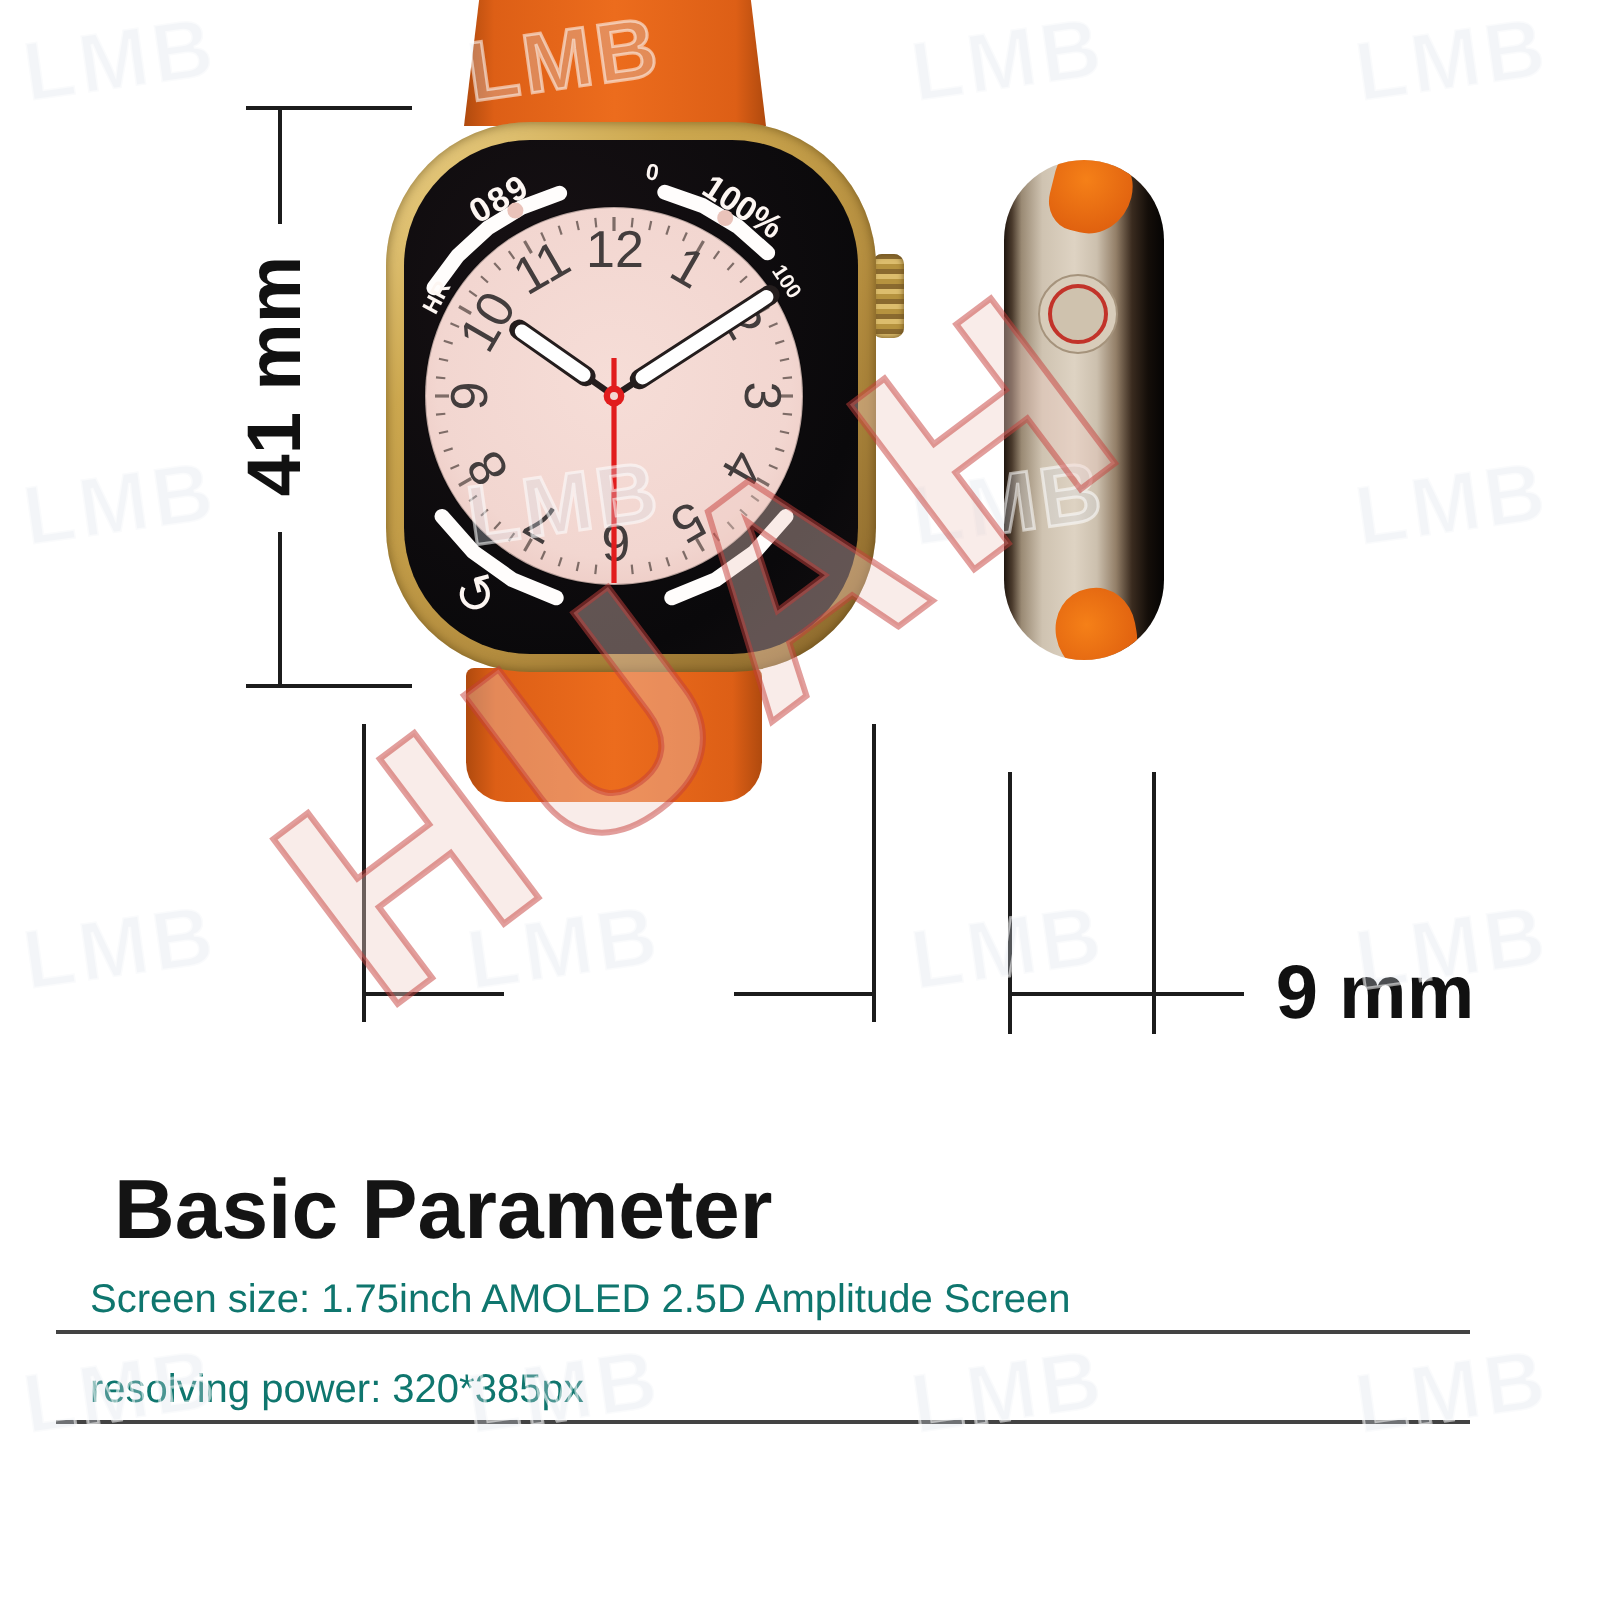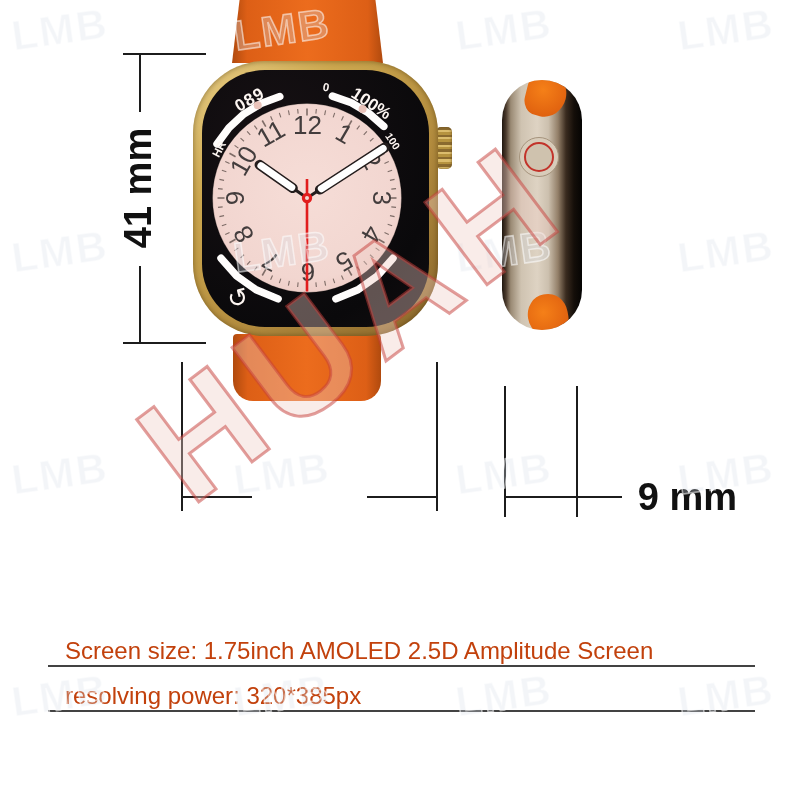--- a/index.html
+++ b/index.html
@@ -49,22 +49,22 @@
   .stub-top{left:24px;top:-7px;border-radius:45% 55% 60% 40%;transform:rotate(14deg);}
   .stub-bottom{left:26px;top:214px;border-radius:50% 50% 45% 55%;transform:rotate(-10deg);}
   .side-crown{position:absolute;left:17px;top:57px;width:40px;height:40px;border-radius:50%;
     background:#d8ccba;border:1px solid #a5937c;}
   .side-crown-ring{position:absolute;left:4px;top:4px;width:30px;height:30px;border-radius:50%;
     border:2.5px solid #c2332a;background:#cfc2ae;}
 
   
   .spec-title{position:absolute;left:57px;top:581px;font-size:42px;font-weight:700;
               color:#141414;letter-spacing:0;}
-  .spec-row{position:absolute;left:48px;width:707px;height:33px;border-bottom:2px solid #434343;
-            font-size:24px;color:#c2410c;line-height:33px;padding-left:17px;}
+  .spec-row{position:absolute;left:28px;width:707px;height:33px;border-bottom:2px solid #434343;
+            font-size:20px;color:#0f766e;line-height:33px;padding-left:17px;}
   .spec-row.last{border-bottom:none;}
 
   
   #ghost-layer{position:absolute;inset:0;pointer-events:none;z-index:40;}
   .ghost{position:absolute;font-size:42px;font-weight:900;letter-spacing:2px;
     color:rgba(214,222,232,0.30);-webkit-text-stroke:1.5px rgba(255,255,255,0.55);
     transform:translate(-50%,-50%) rotate(-8deg);white-space:nowrap;}
   .wm-red{position:absolute;left:352px;top:322px;z-index:41;pointer-events:none;
     transform:translate(-50%,-50%) rotate(-37deg);
     font-size:150px;font-weight:800;letter-spacing:0.08em;white-space:nowrap;
@@ -219,20 +219,21 @@
   <span class="complication c-timer" style="left:238px;top:298px;transform:translate(-50%,-50%) rotate(-15deg)">↺</span>
 
   <div class="side-body">
     <div class="side-stub stub-top"></div>
     <div class="side-stub stub-bottom"></div>
     <div class="side-crown">
       <div class="side-crown-ring"></div>
     </div>
   </div>
 
+  <div class="spec-title">Basic Parameter</div>
   <div class="spec-row" style="top:634px">Screen size: 1.75inch AMOLED 2.5D Amplitude Screen</div>
   <div class="spec-row" style="top:679px">resolving power: 320*385px</div>
 
   <div id="ghost-layer">
       <span class="ghost" style="left: 60px; top: 30px;">LMB</span>
       <span class="ghost" style="left: 282px; top: 30px;">LMB</span>
       <span class="ghost" style="left: 504px; top: 30px;">LMB</span>
       <span class="ghost" style="left: 726px; top: 30px;">LMB</span>
       <span class="ghost" style="left: 60px; top: 252px;">LMB</span>
       <span class="ghost" style="left: 282px; top: 252px;">LMB</span>

